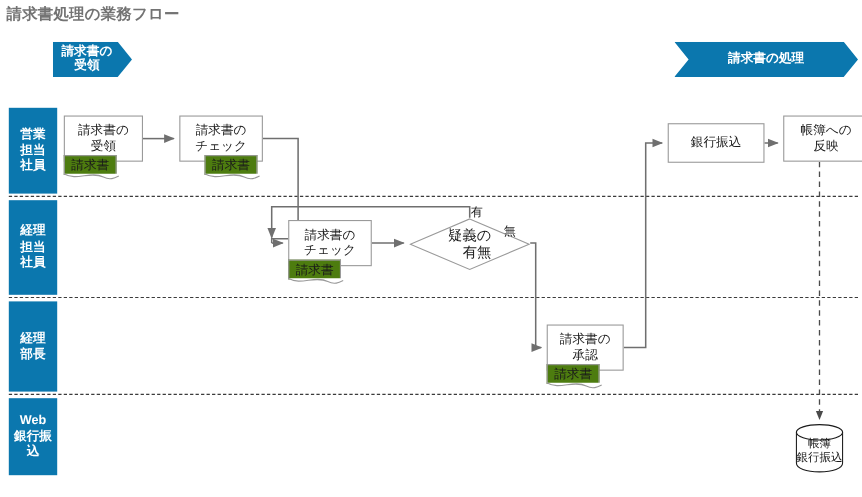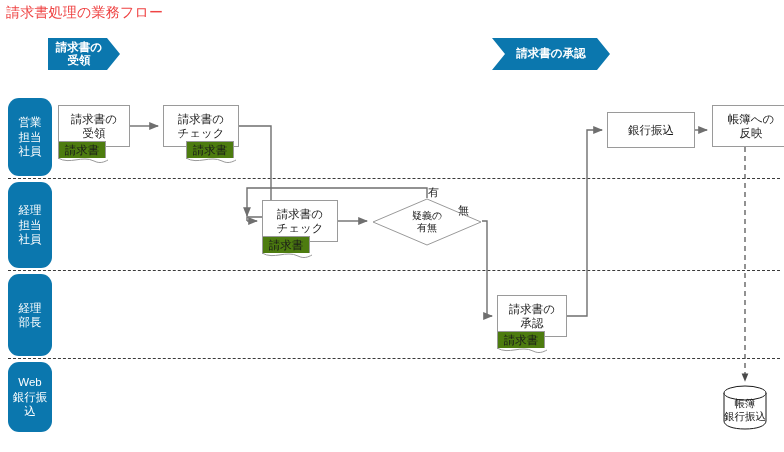--- a/index.html
+++ b/index.html
@@ -7,21 +7,21 @@
     width:784px;height:452px;
     background:#ffffff;
     font-family:"Liberation Sans","DejaVu Sans",sans-serif;
     overflow:hidden;
     position:relative;
   }
   #root{position:absolute;inset:0;}
 
   .title{
     position:absolute;left:6px;top:4px;
-    font-size:14px;font-weight:normal;color:#ef4444;
+    font-size:14px;font-weight:bold;color:#737373;
     letter-spacing:0.2px;
     white-space:nowrap;
   }
 
   
   .phase{
     position:absolute;
     height:32px;
     background:#0b77ae;
     color:#ffffff;
@@ -37,26 +37,25 @@
   }
   .phase.chev.notch{
     clip-path:polygon(0 0, calc(100% - 13px) 0, 100% 50%, calc(100% - 13px) 100%, 0 100%, 13px 50%);
     padding-left:10px;padding-right:10px;
   }
 
   
   .lane-label{
     position:absolute;left:8px;width:44px;
     background:#0b77ae;color:#fff;
-    font-size:11.5px;font-weight:normal;
+    font-size:11.5px;font-weight:bold;
     display:flex;align-items:center;justify-content:center;
     text-align:center;line-height:1.25;
     white-space:pre-line;
     box-sizing:border-box;
-    border-radius:11px;
   }
   .lane-sep{
     position:absolute;left:8px;right:4px;height:0;
     border-top:1px dashed #3b3b3b;
   }
 
   
   .node{
     position:absolute;
     background:#ffffff;
@@ -84,21 +83,21 @@
     overflow:visible;
   }
 
   
   .diamond{
     position:absolute;
   }
   .diamond .dtext{
     position:absolute;inset:0;
     display:flex;align-items:center;justify-content:center;
-    font-size:10px;color:#1a1a1a;line-height:1.2;text-align:center;
+    font-size:13px;color:#1a1a1a;line-height:1.2;text-align:right;
     white-space:pre-line;
   }
 
   
   .db{position:absolute;}
   .db .dbtext{
     position:absolute;left:0;right:0;top:13px;
     text-align:center;font-size:10.5px;color:#1a1a1a;line-height:1.2;
     white-space:pre-line;
   }
@@ -116,21 +115,21 @@
 </style>
 </head>
 <body>
 
 <div id="root">
 
   <div class="title">請求書処理の業務フロー</div>
 
   <div class="phase chev" style="left:48px;top:38px;width:72px;">請求書の
 受領</div>
-  <div class="phase chev notch" style="left:492px;top:38px;width:118px;">請求書の承認</div>
+  <div class="phase chev notch" style="left:613px;top:38px;width:167px;">請求書の処理</div>
 
   <div class="lane-label" style="top:98px;height:78px;">営業
 担当
 社員</div>
   <div class="lane-label" style="top:182px;height:86px;">経理
 担当
 社員</div>
   <div class="lane-label" style="top:274px;height:82px;">経理
 部長</div>
   <div class="lane-label" style="top:362px;height:70px;">Web

